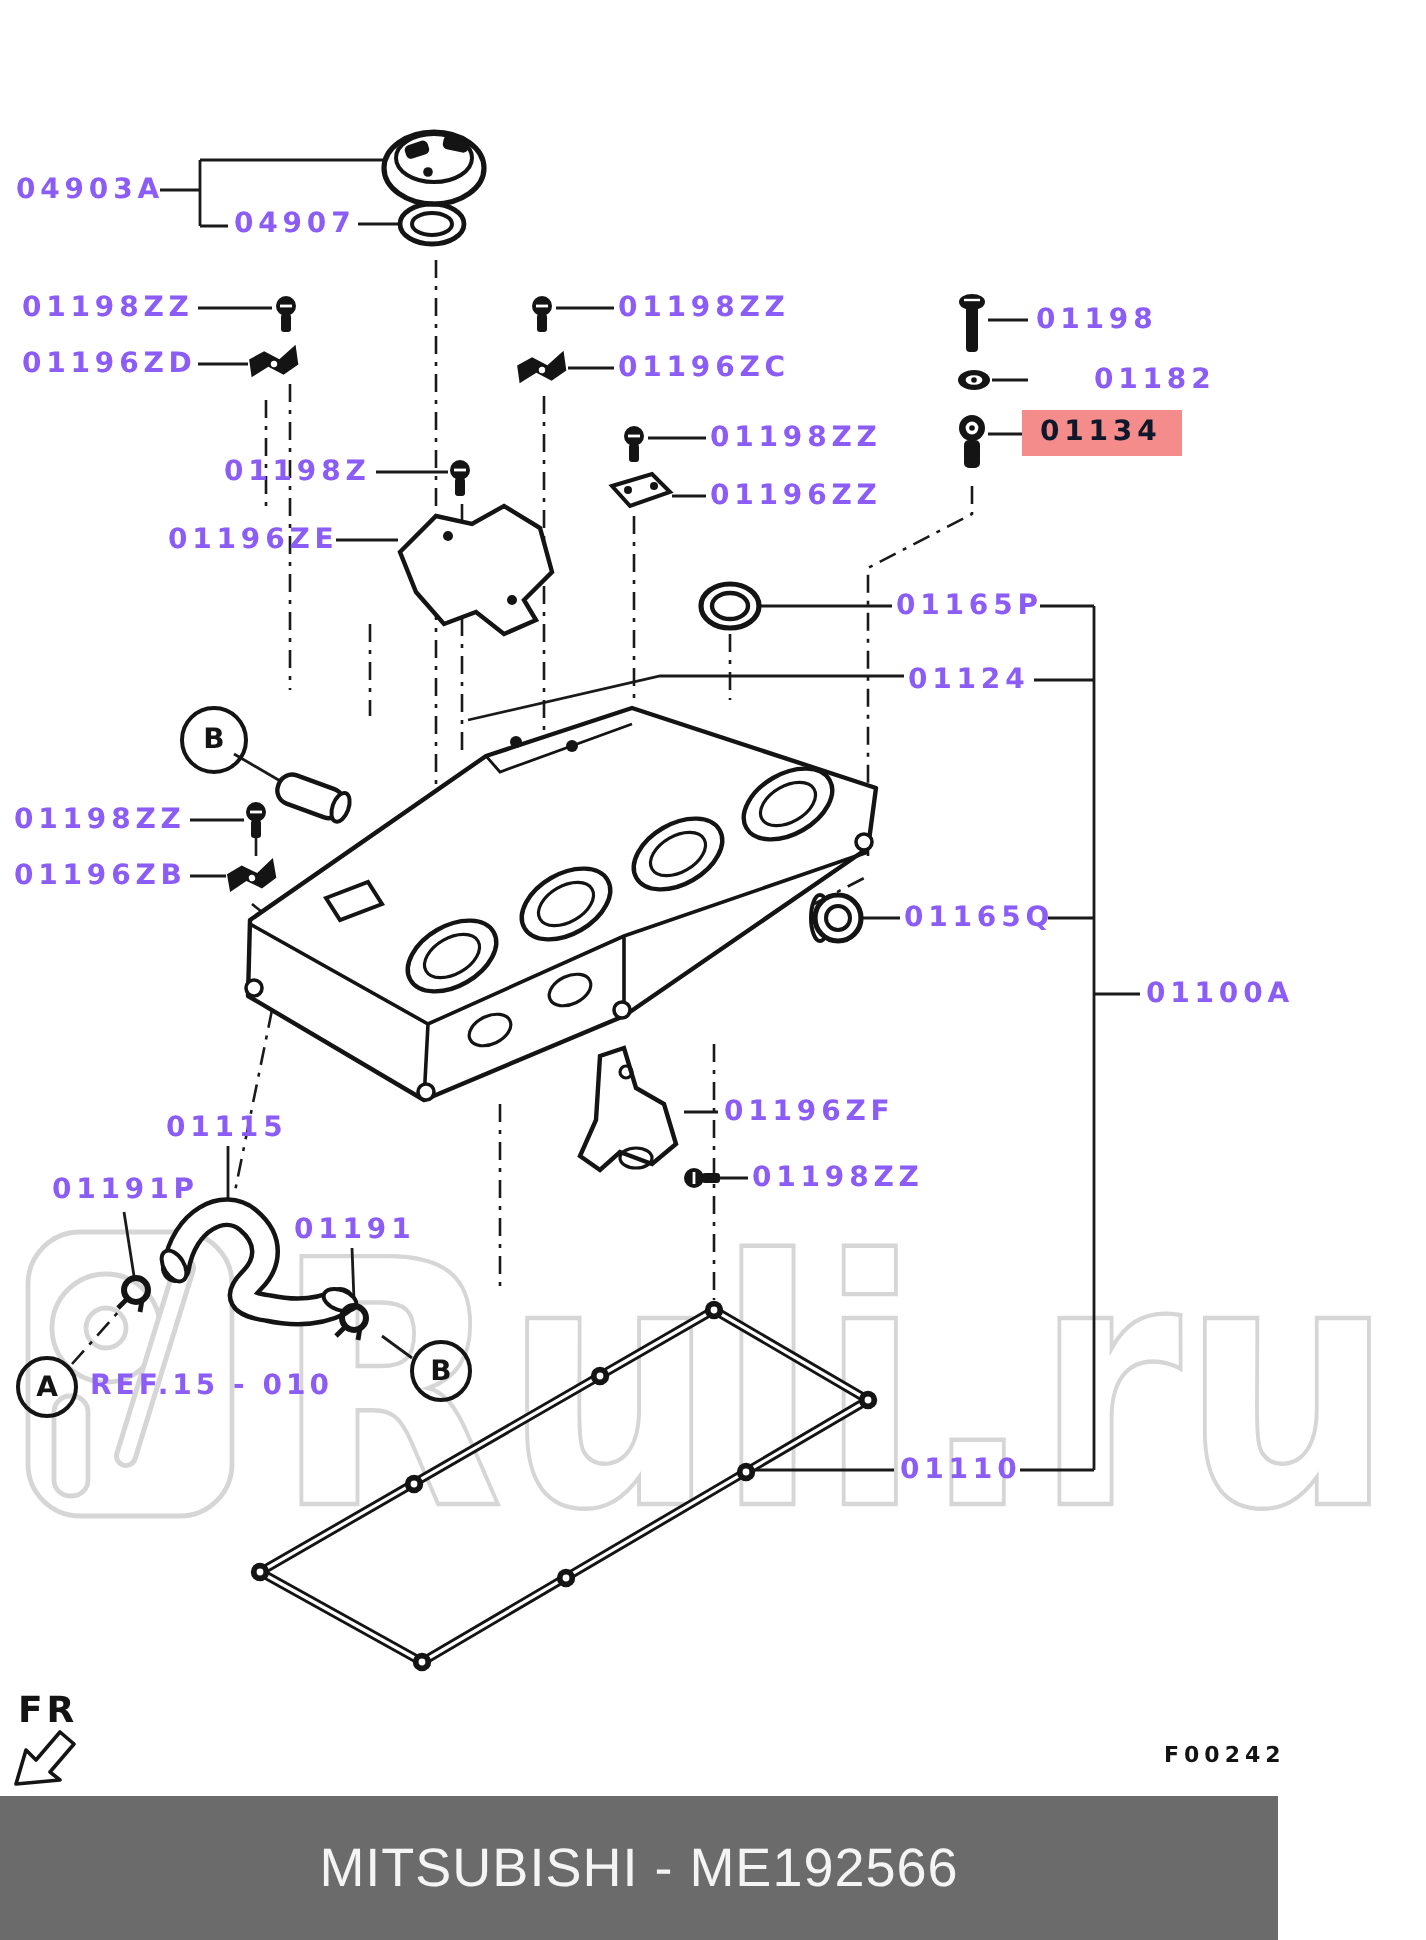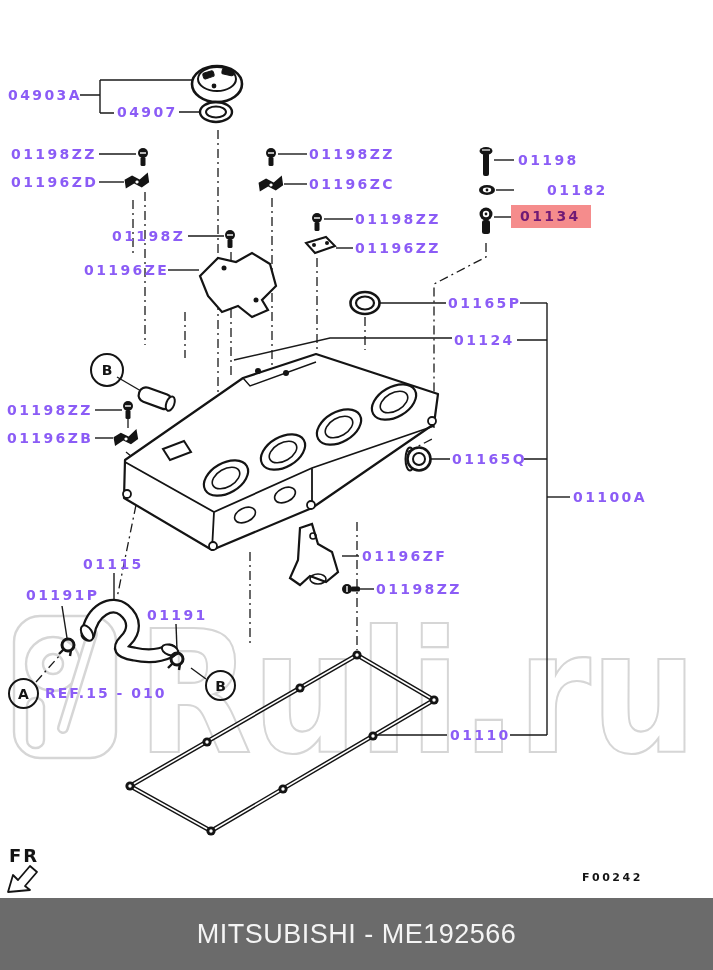--- a/index.html
+++ b/index.html
@@ -1,28 +1,28 @@
 <!DOCTYPE html>
 <html><head>
 <meta charset="utf-8">
 <style>
   html,body{margin:0;padding:0;background:#fff;}
   .stage{position:relative;width:713px;height:970px;background:#ffffff;overflow:hidden;
          font-family:"DejaVu Sans",sans-serif;}
   .stage svg{position:absolute;left:0;top:0;}
   .plabel{position:absolute;font-weight:bold;font-size:14px;letter-spacing:2.4px;
           color:#8b5cf6;white-space:nowrap;line-height:1;}
-  .plabel.hl{background:#f58c8c;color:#701a75;padding:4px 10px 5px 9px;}
+  .plabel.hl{background:#f58c8c;color:#0f172a;padding:4px 10px 5px 9px;}
   .callout{position:absolute;width:27px;height:27px;border:2px solid #141414;border-radius:50%;
            display:flex;align-items:center;justify-content:center;
            font-weight:bold;font-size:14px;color:#141414;background:transparent;line-height:1;}
   .ref{position:absolute;left:45px;top:685px;font-weight:bold;font-size:14px;letter-spacing:2px;color:#8b5cf6;}
   .fr{position:absolute;left:9px;top:845px;font-weight:bold;font-size:18px;letter-spacing:2px;color:#141414;}
   .figcode{position:absolute;left:582px;top:871px;font-weight:bold;font-size:11px;letter-spacing:2.5px;color:#141414;}
-  .footer{position:absolute;left:0;top:898px;width:713px;height:72px;background:#6b6b6b;
+  .footer{position:absolute;left:0;top:898px;width:639px;height:72px;background:#6b6b6b;
           display:flex;align-items:center;justify-content:center;gap:40px;
           font-family:"Liberation Sans",sans-serif;font-size:27px;color:#f4f4f4;letter-spacing:0.5px;}
 </style>
 </head>
 <body>
 
 <div class="stage">
 
 <svg width="713" height="898" viewBox="0 0 713 898">
 

